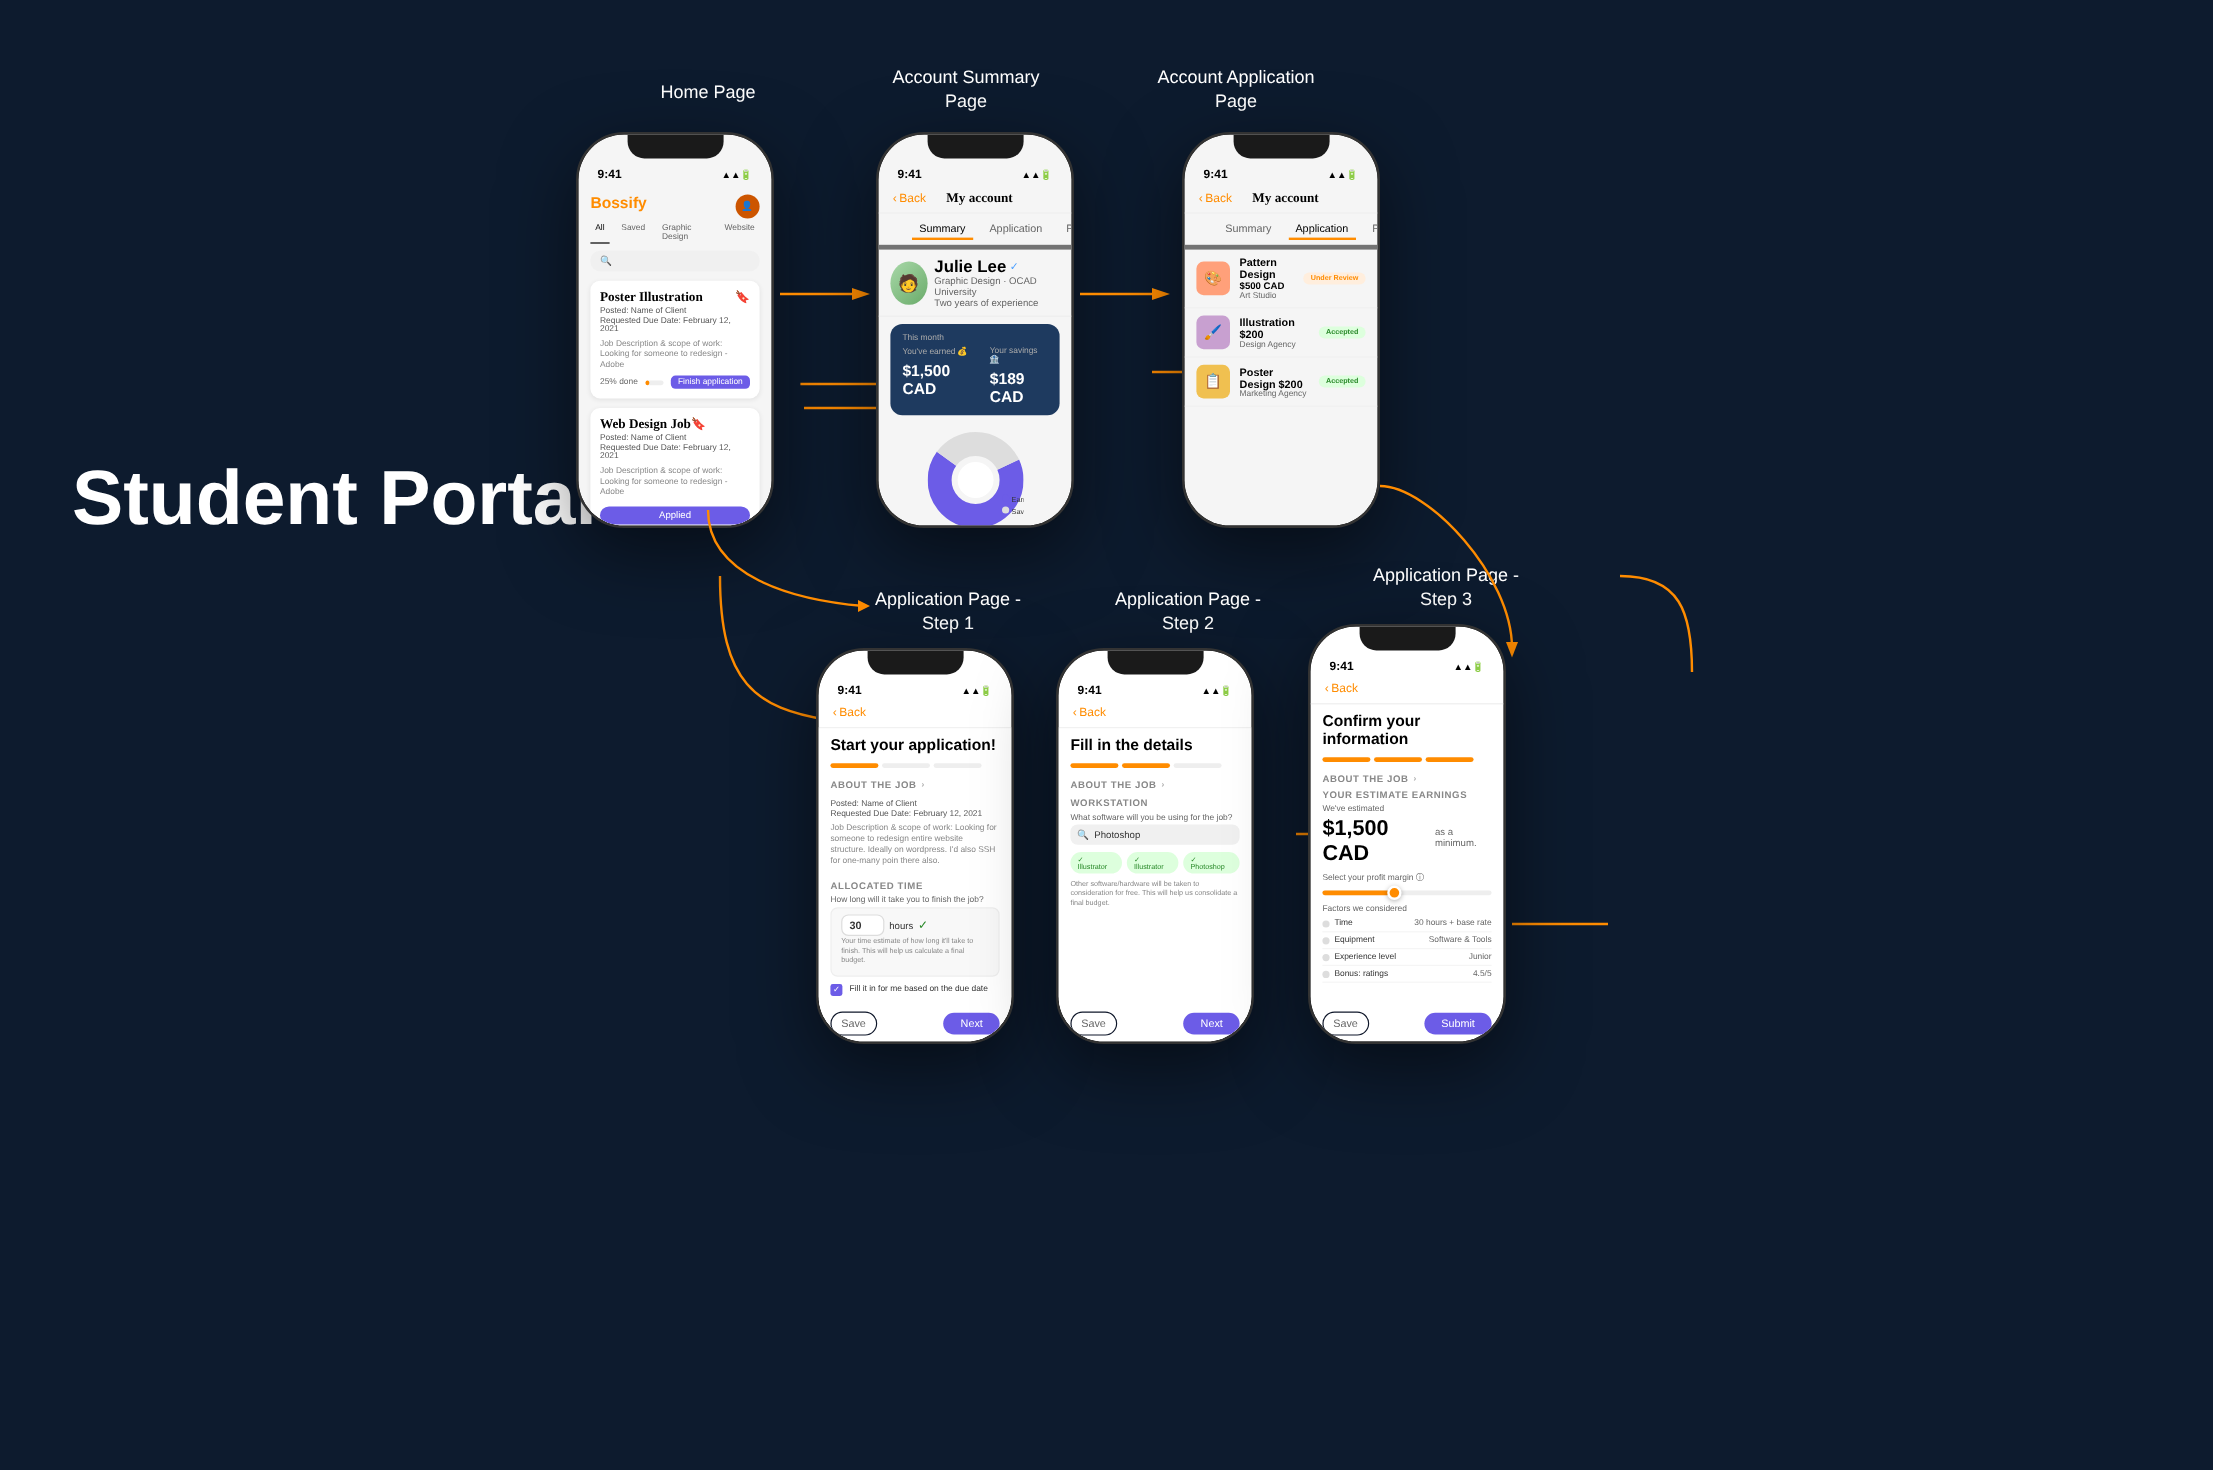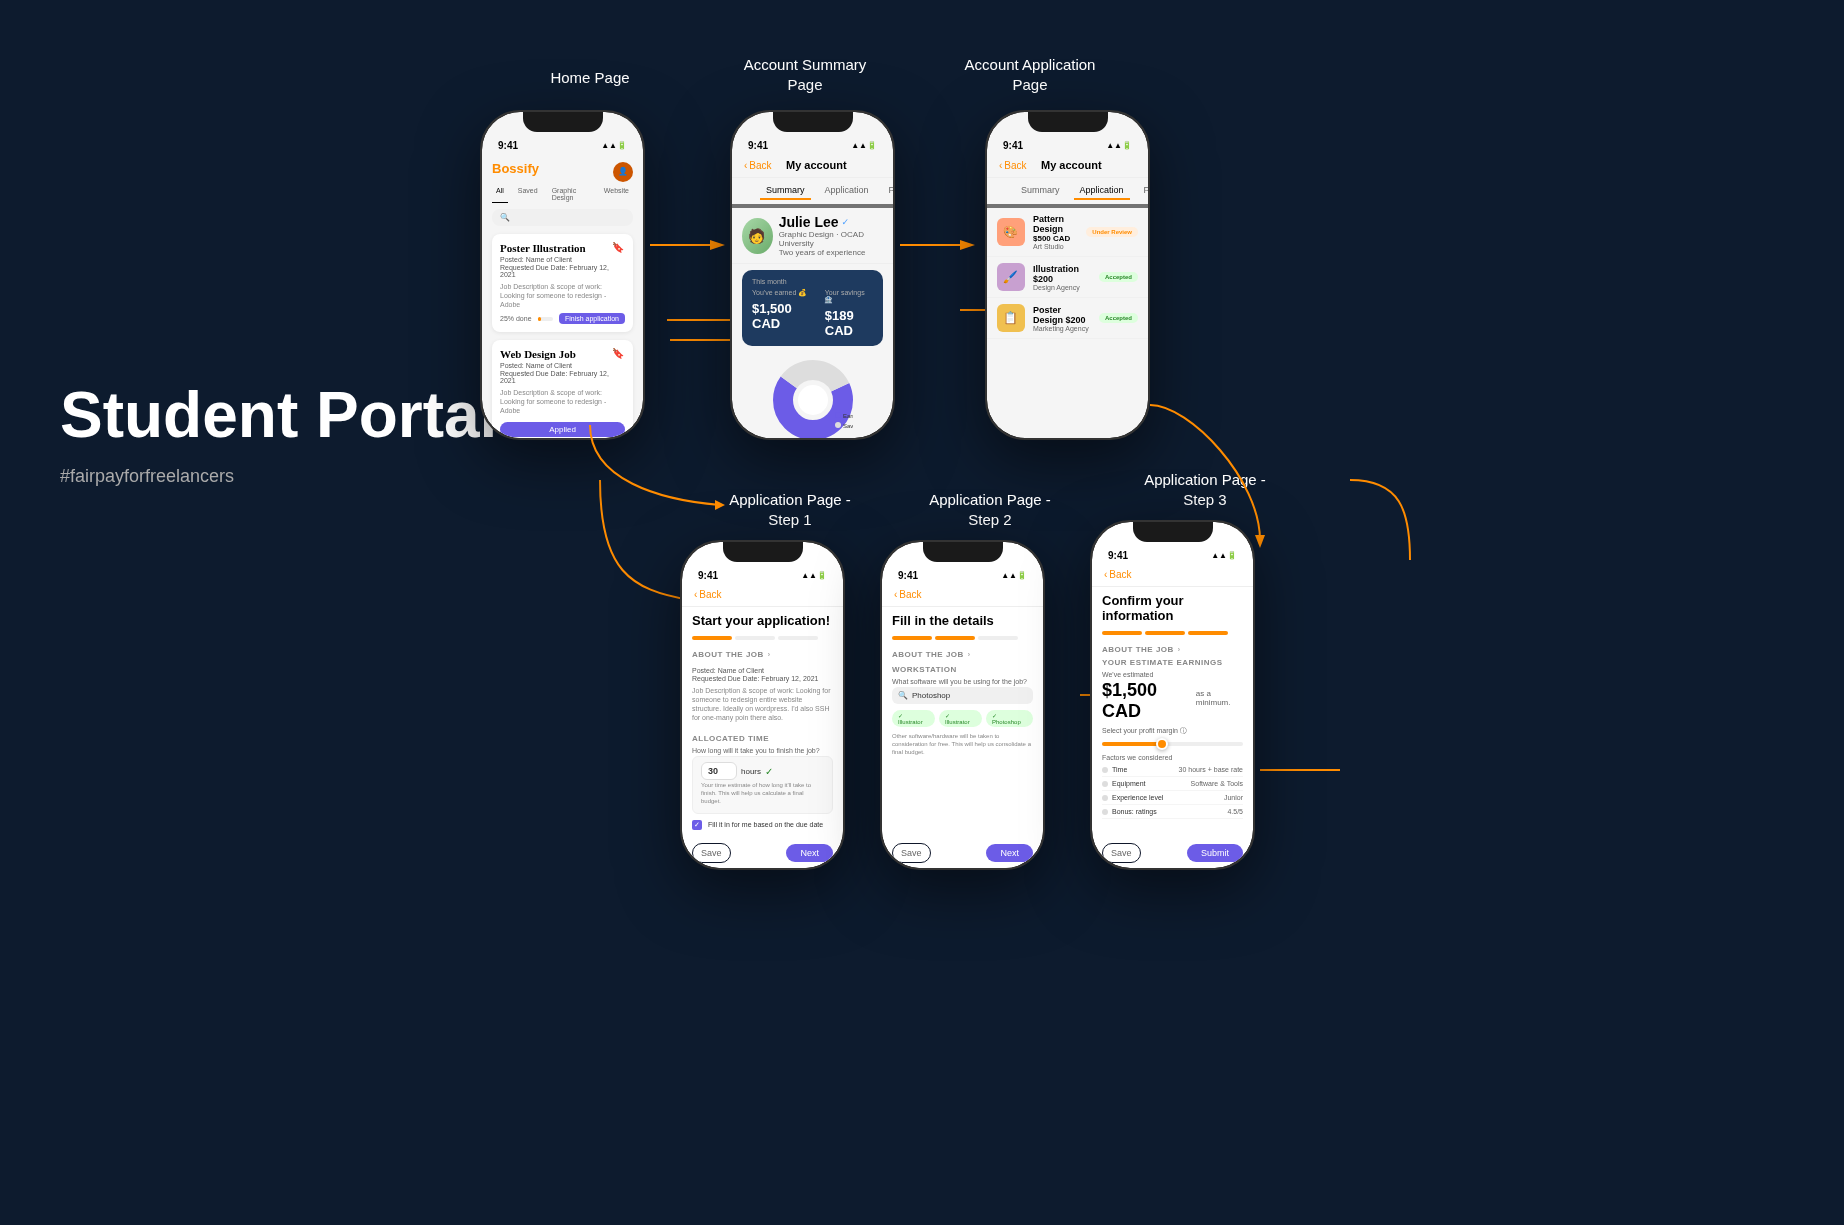--- a/index.html
+++ b/index.html
@@ -103,20 +103,21 @@
       display: flex;
       align-items: center;
       gap: 2px;
     }
     .nav-title {
       flex: 1;
       text-align: center;
       font-size: 11px;
       font-weight: 600;
       color: #000;
+      font-family: Liberation Serif, serif;
     }
     .avatar-circle {
       width: 20px;
       height: 20px;
       border-radius: 50%;
       background: #cc5500;
       display: flex;
       align-items: center;
       justify-content: center;
       font-size: 8px;
@@ -529,21 +530,20 @@
       line-height: 1.3;
     }
   </style>
 </head>
 <body>
 
 <div class="page-wrapper">
 
   <div class="left-content">
     <div class="main-title">Student Portal</div>
-    <div class="hashtag">#fairpayforfreelancers</div>
   </div>
 
   <svg class="arrow-svg" style="left:430px; top:50px; width:1370px; height:1100px;" viewBox="0 0 1370 1100" fill="none" xmlns="http://www.w3.org/2000/svg">
 
     <path d="M 240 290 Q 330 290 340 290" stroke="#ff8c00" stroke-width="2" fill="none" marker-end="url(#arrowhead)"></path>
 
     <path d="M 237 270 C 280 270 285 270 310 270" stroke="#ff8c00" stroke-width="2" fill="none"></path>
 
     <path d="M 530 260 C 570 260 580 260 610 260" stroke="#ff8c00" stroke-width="2" fill="none"></path>
 
@@ -599,21 +599,21 @@
           <div class="progress-row">
             <span class="progress-label">25% done</span>
             <div class="progress-bar-wrap">
               <div class="progress-fill" style="width:25%;"></div>
             </div>
             <div class="btn-finish">Finish application</div>
           </div>
         </div>
 
         <div class="job-card">
-          <div style="display:flex; justify-content:space-between;">
+          <div style="display:flex; ">
             <div class="job-card-title">Web Design Job</div>
             <span style="color:red; font-size:10px;">🔖</span>
           </div>
           <div class="job-card-detail">Posted: Name of Client</div>
           <div class="job-card-detail">Requested Due Date: February 12, 2021</div>
           <div class="job-card-desc">Job Description &amp; scope of work: Looking for someone to redesign - Adobe</div>
           <div class="btn-apply">Applied</div>
         </div>
       </div>
     </div>

